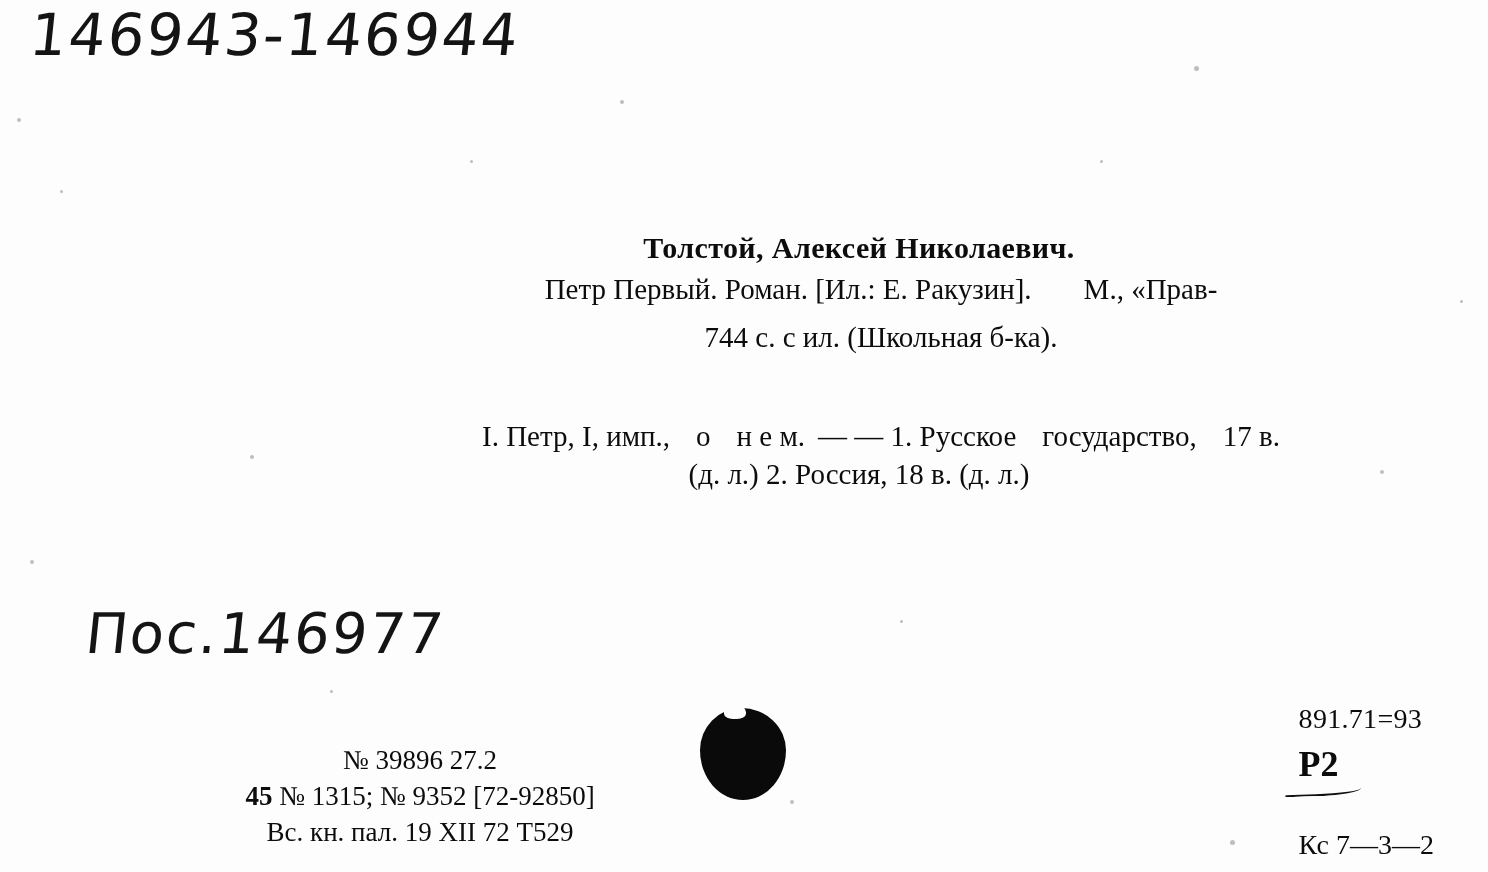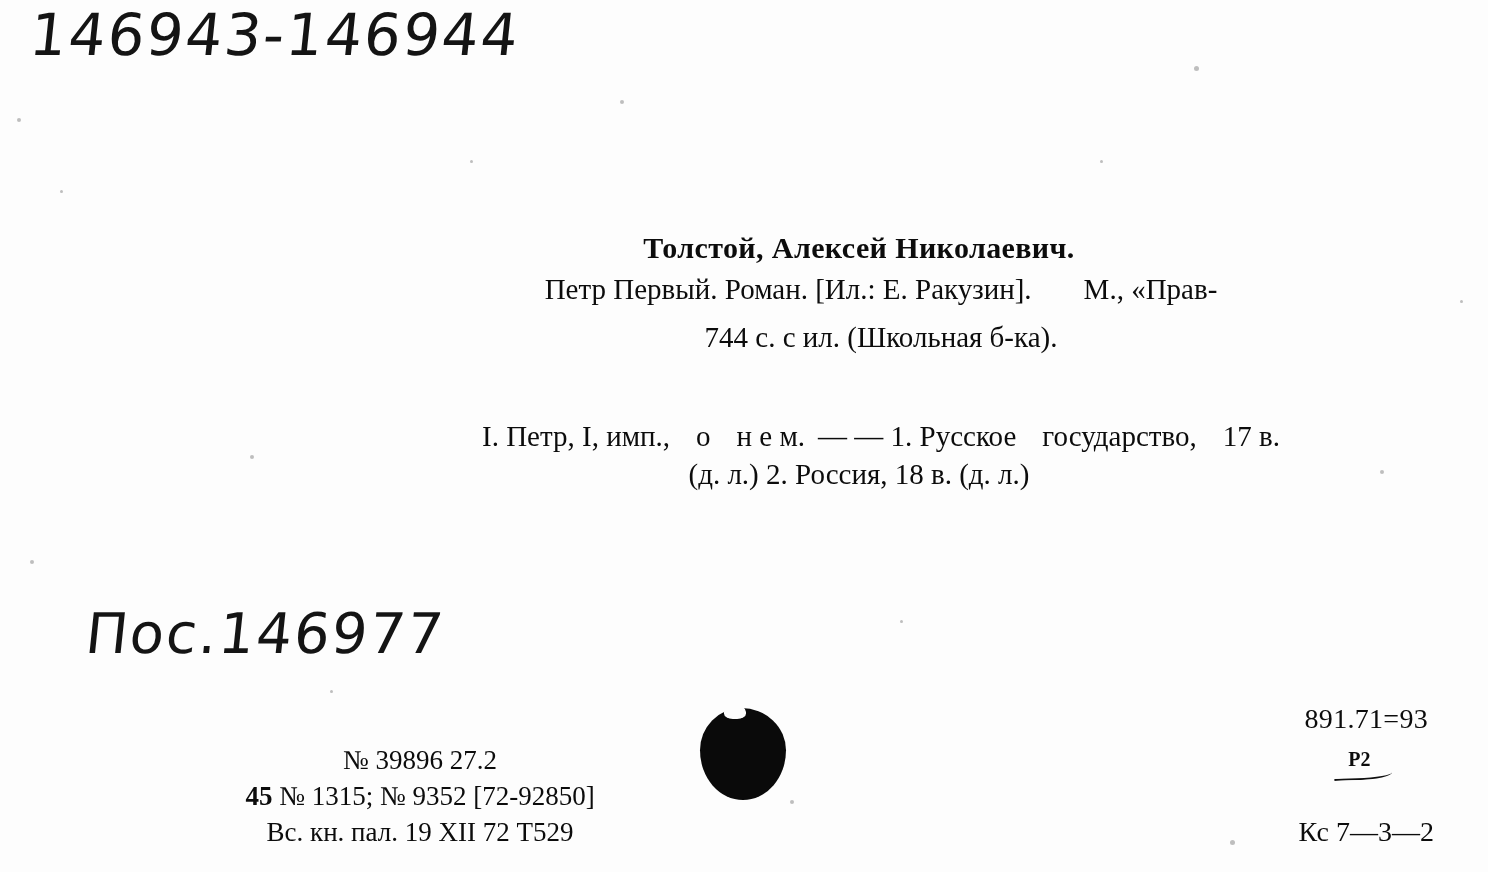--- a/index.html
+++ b/index.html
@@ -86,28 +86,28 @@
     line-height: 1.34;
     text-align: center;
     width: 520px;
   }
   #footer-left .bold { font-weight: bold; }
 
   #footer-right {
     position: absolute;
     right: 54px;
     top: 700px;
-    text-align: center;
+    text-align: left;
     font-size: 28px;
     line-height: 1.34;
   }
   #udc { letter-spacing: .3px; }
   #shelf {
     font-weight: bold;
-    font-size: 20px;
+    font-size: 36px;
     margin-top: 2px;
     margin-right: 14px;
     position: relative;
     display: inline-block;
   }
   #shelf::after {
     content: "";
     position: absolute;
     left: -14px;
     right: -22px;

